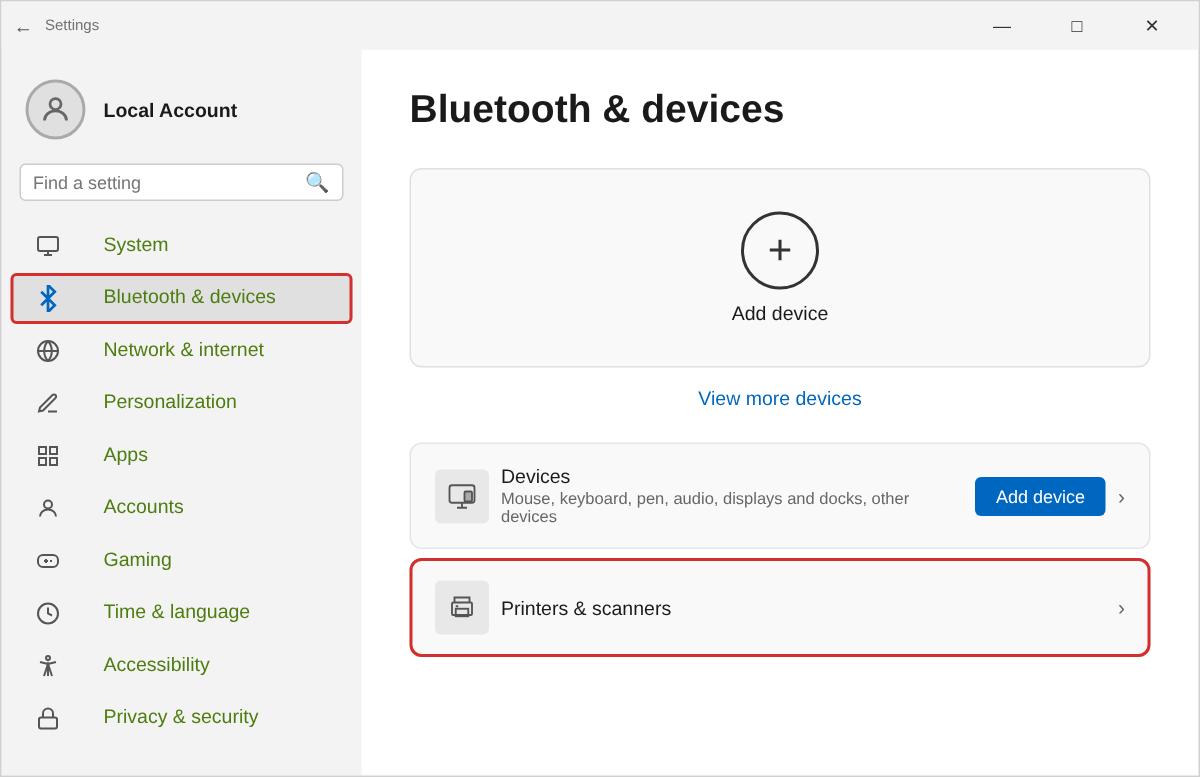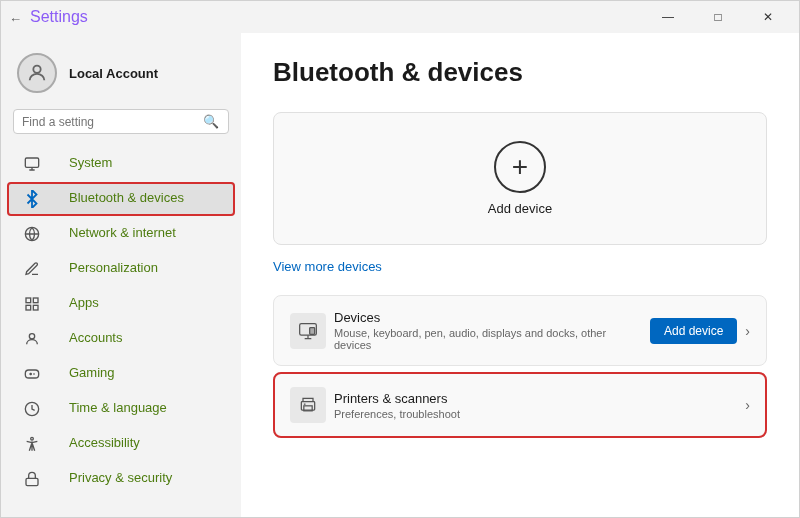--- a/index.html
+++ b/index.html
@@ -32,22 +32,22 @@
       flex-shrink: 0;
     }
 
     .title-bar-left {
       display: flex;
       align-items: center;
       gap: 8px;
     }
 
     .title-bar-title {
-      font-size: 16px;
-      color: #8b5cf6;
+      font-size: 10px;
+      color: #737373;
     }
 
     .title-bar-controls {
       display: flex;
       gap: 4px;
     }
 
     .title-btn {
       width: 46px;
       height: 32px;
@@ -203,21 +203,21 @@
       margin-bottom: 8px;
     }
 
     .add-device-label {
       font-size: 13px;
       color: #1a1a1a;
       font-weight: 500;
     }
 
     .view-more-link {
-      text-align: left;
+      text-align: center;
       margin-bottom: 20px;
     }
 
     .view-more-link a {
       color: #0067c0;
       font-size: 13px;
       text-decoration: none;
       cursor: pointer;
     }
 
@@ -462,21 +462,20 @@
         <div class="row-icon">
           <svg width="20" height="20" viewBox="0 0 24 24" fill="none" stroke="#555" stroke-width="1.5">
             <rect x="4" y="8" width="16" height="10" rx="1"></rect>
             <path d="M6 8V4h12v4"></path>
             <rect x="7" y="13" width="10" height="6"></rect>
             <path d="M7 11h2"></path>
           </svg>
         </div>
         <div class="row-text">
           <div class="row-title">Printers &amp; scanners</div>
-          <div class="row-subtitle">Preferences, troubleshoot</div>
         </div>
         <div class="row-actions">
           <span class="chevron">›</span>
         </div>
       </div>
     </div>
   </div>
 </div>
 
 </body></html>

